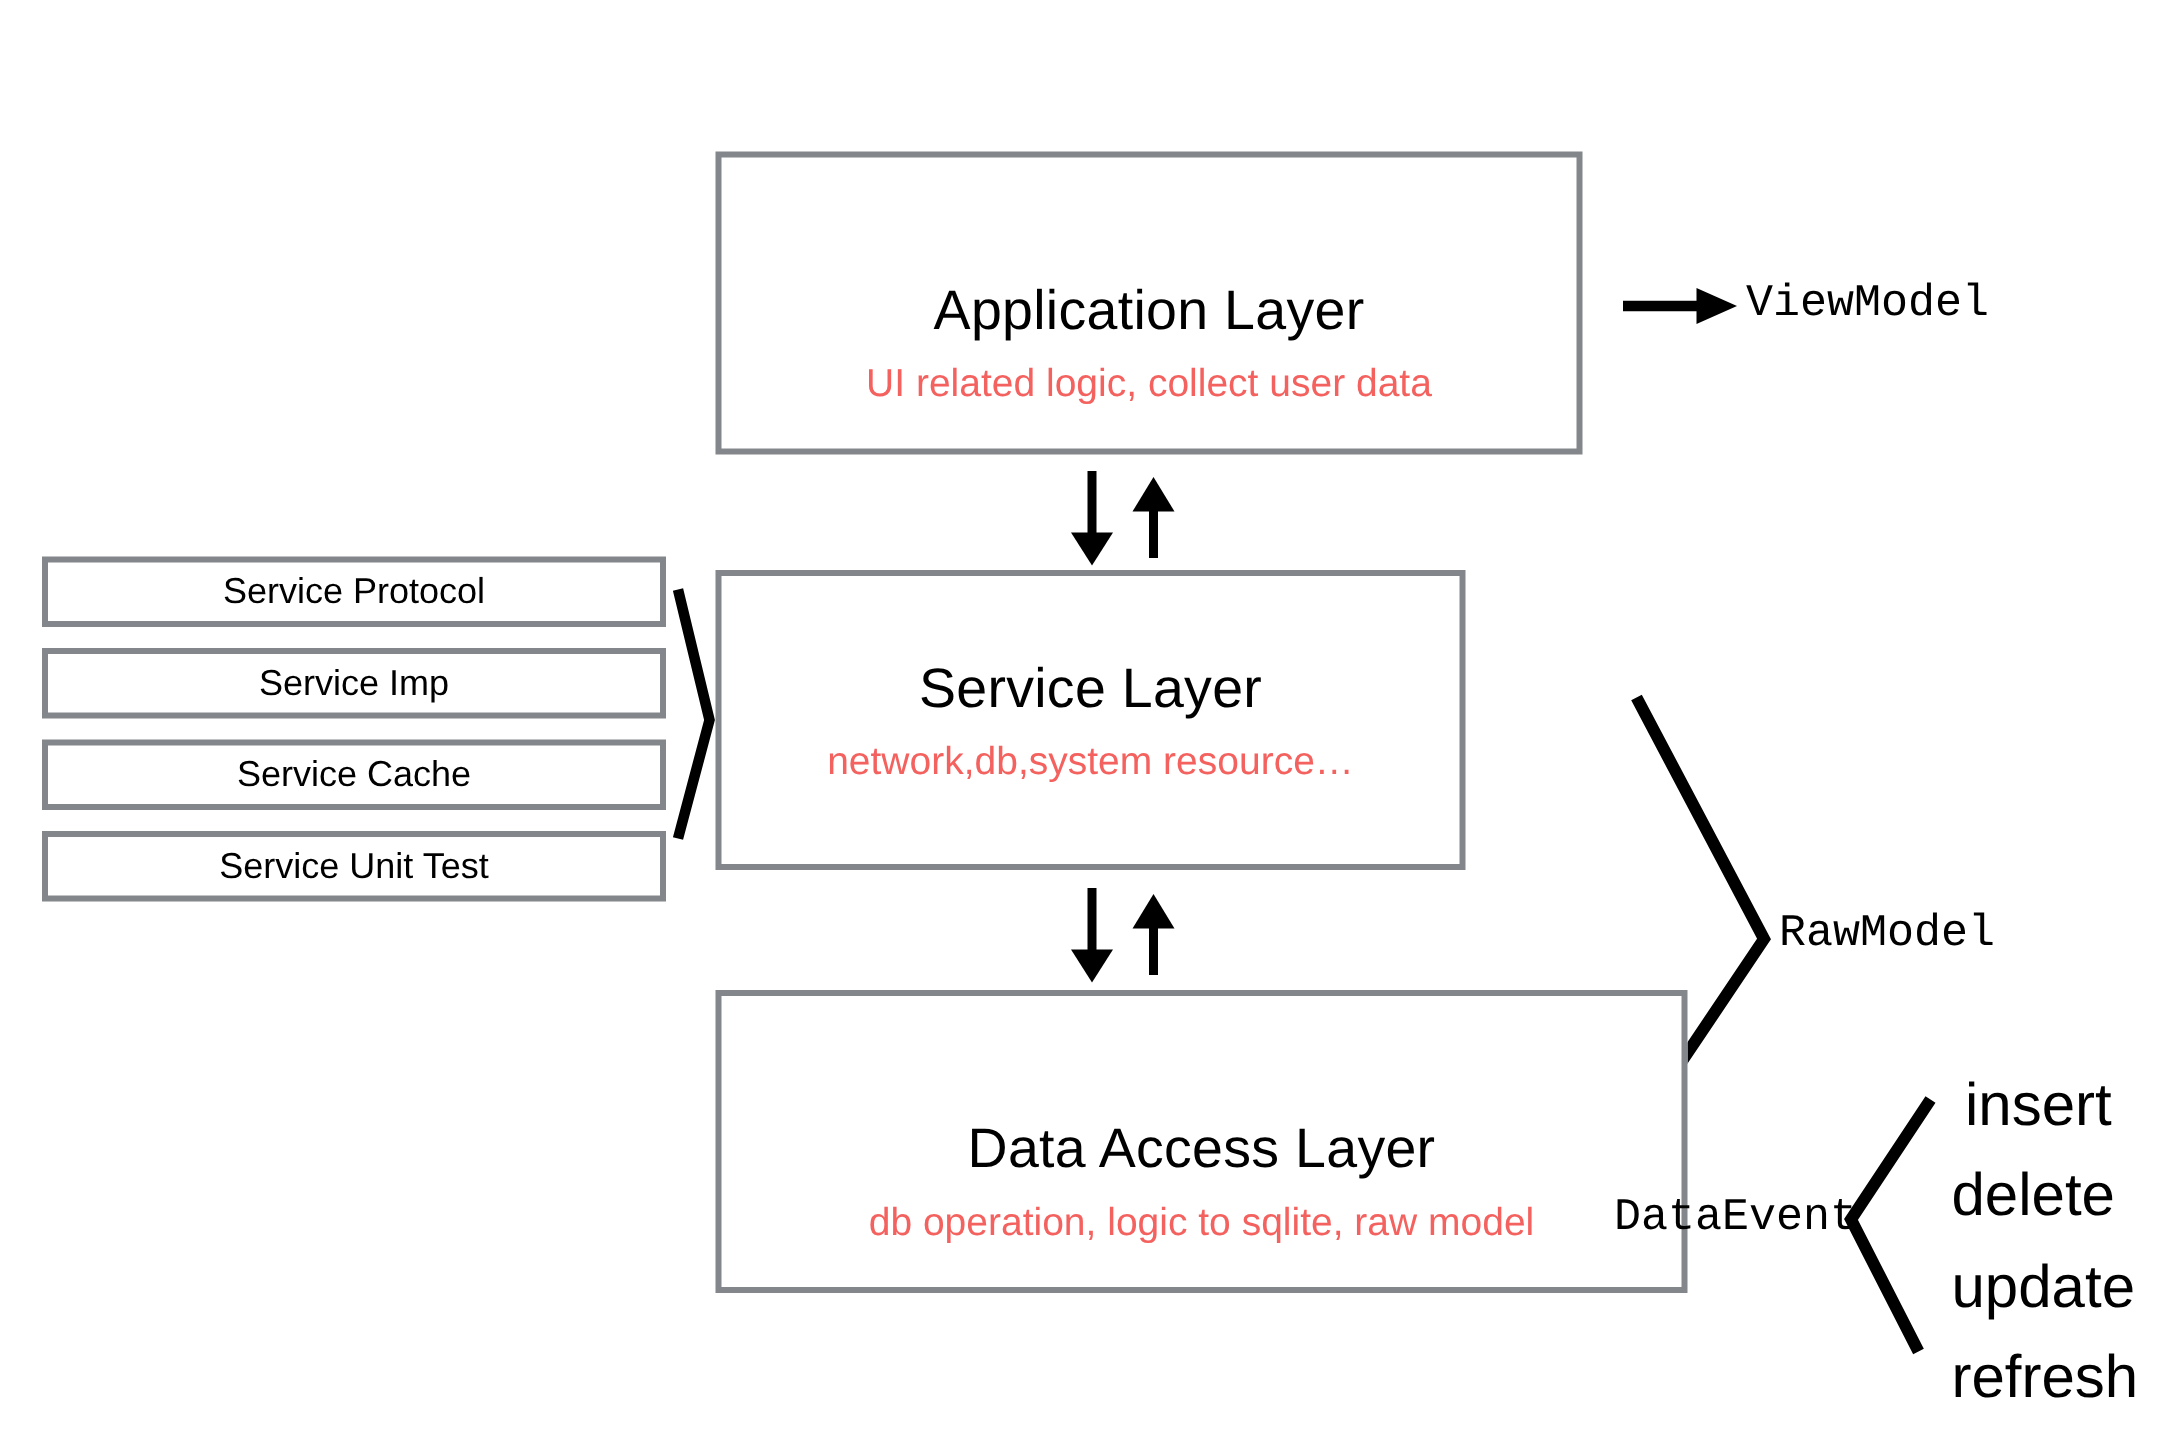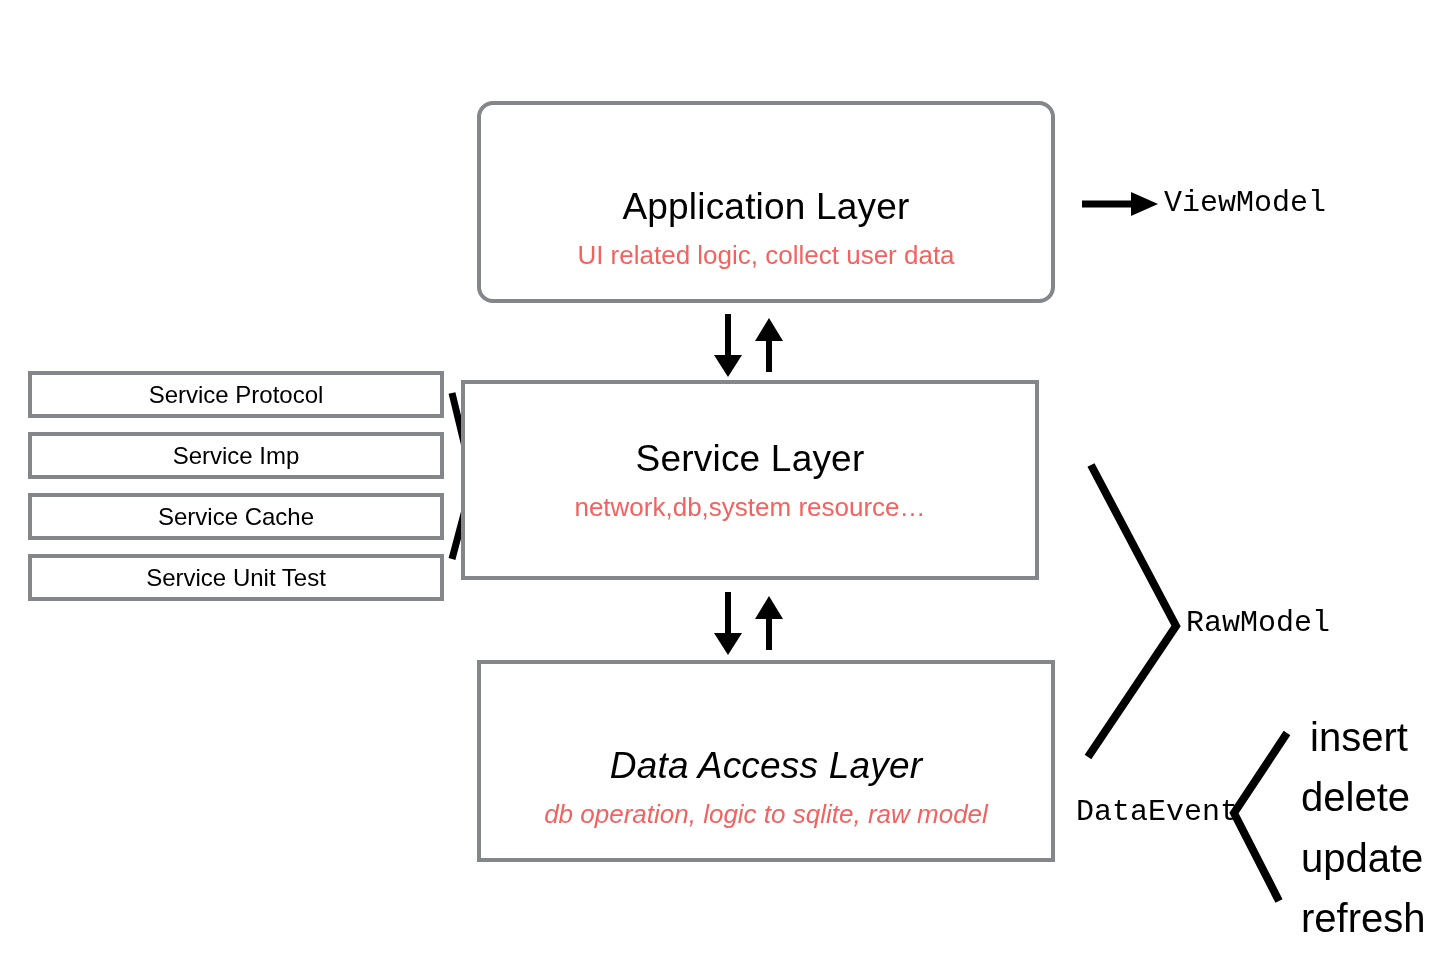--- a/index.html
+++ b/index.html
@@ -41,23 +41,23 @@
   }
   .layer-sub {
     font-size: 26px;
     line-height: 1.2;
     color: #f4625f;
     font-weight: 400;
     margin-top: 12px;
     white-space: nowrap;
   }
 
-  #app-layer    { left: 477px; top: 101px;  width: 578px; height: 202px; border-radius: 16px; }
-  #service-layer{ left: 461px; top: 380px;  width: 578px; height: 200px; }
-  #dal-layer    { left: 477px; top: 660px;  width: 578px; height: 202px; font-style: italic; }
+  #app-layer    { left: 477px; top: 101px;  width: 578px; height: 202px; }
+  #service-layer{ left: 477px; top: 380px;  width: 500px; height: 200px; }
+  #dal-layer    { left: 477px; top: 660px;  width: 648px; height: 202px; }
 
   
   #app-layer .layer-title     { margin-top: 52px; }
   #dal-layer .layer-title     { margin-top: 52px; }
 
   
   .service-box {
     position: absolute;
     box-sizing: border-box;
     left: 28px;

